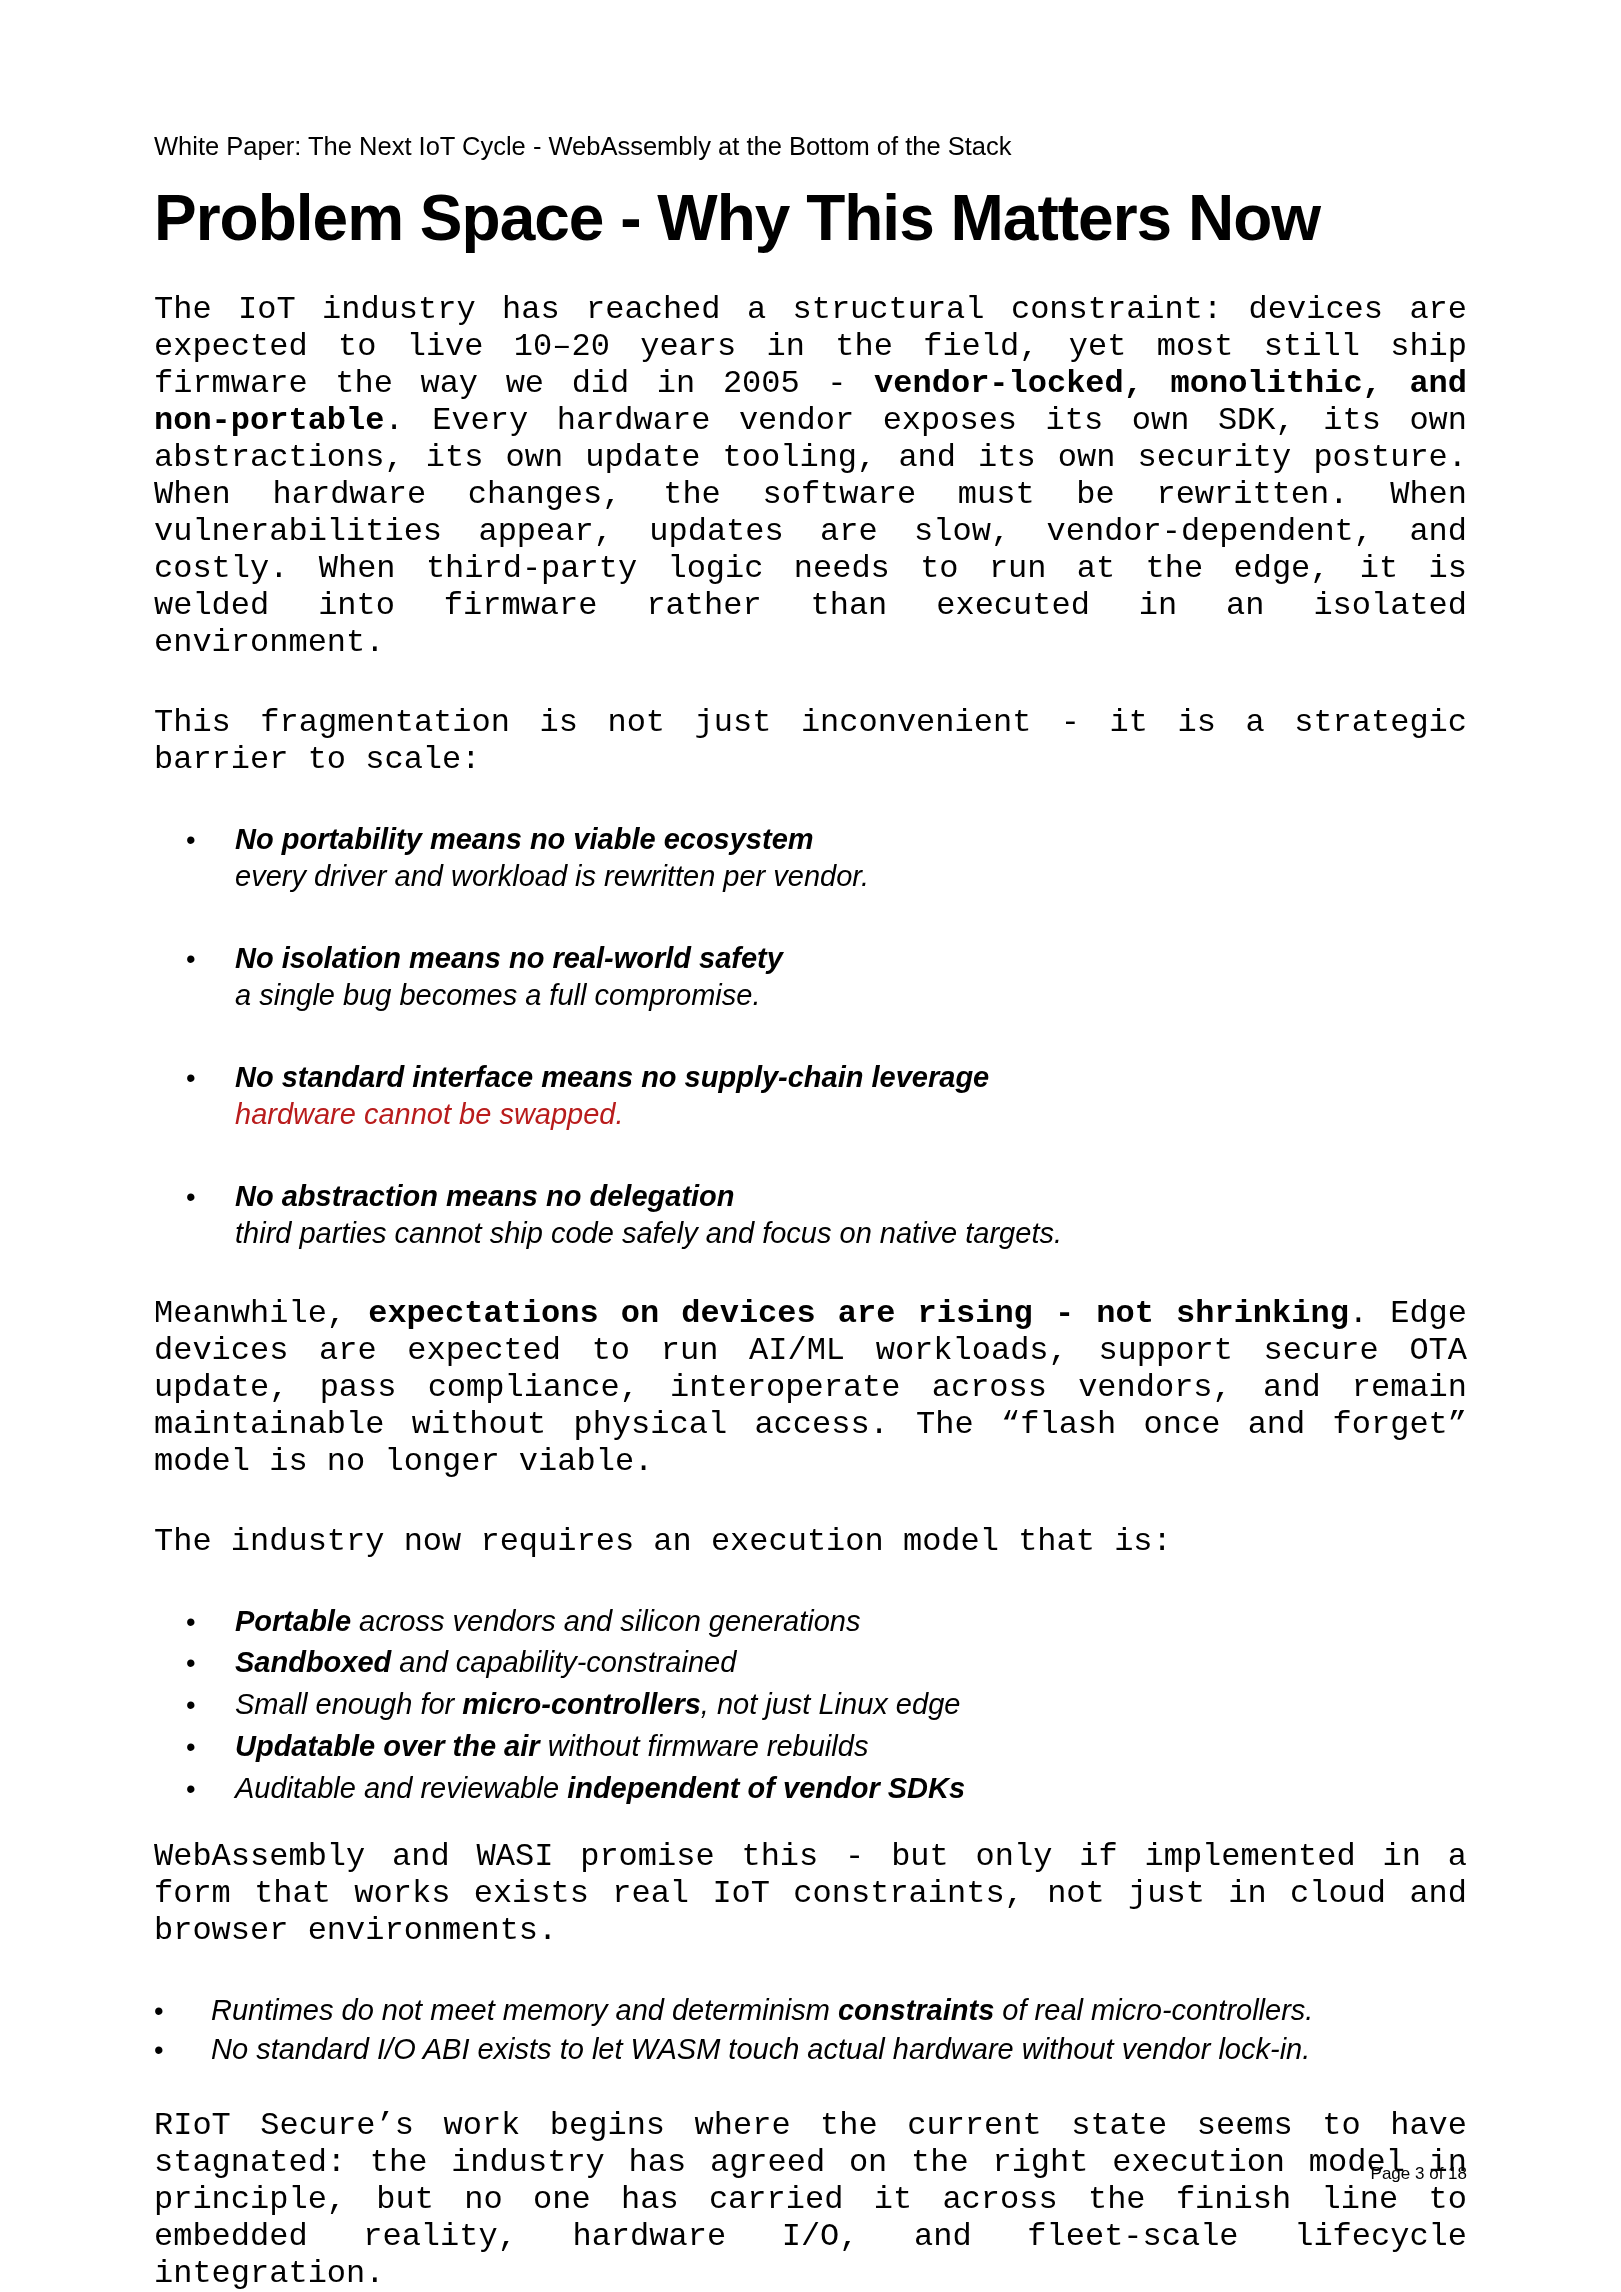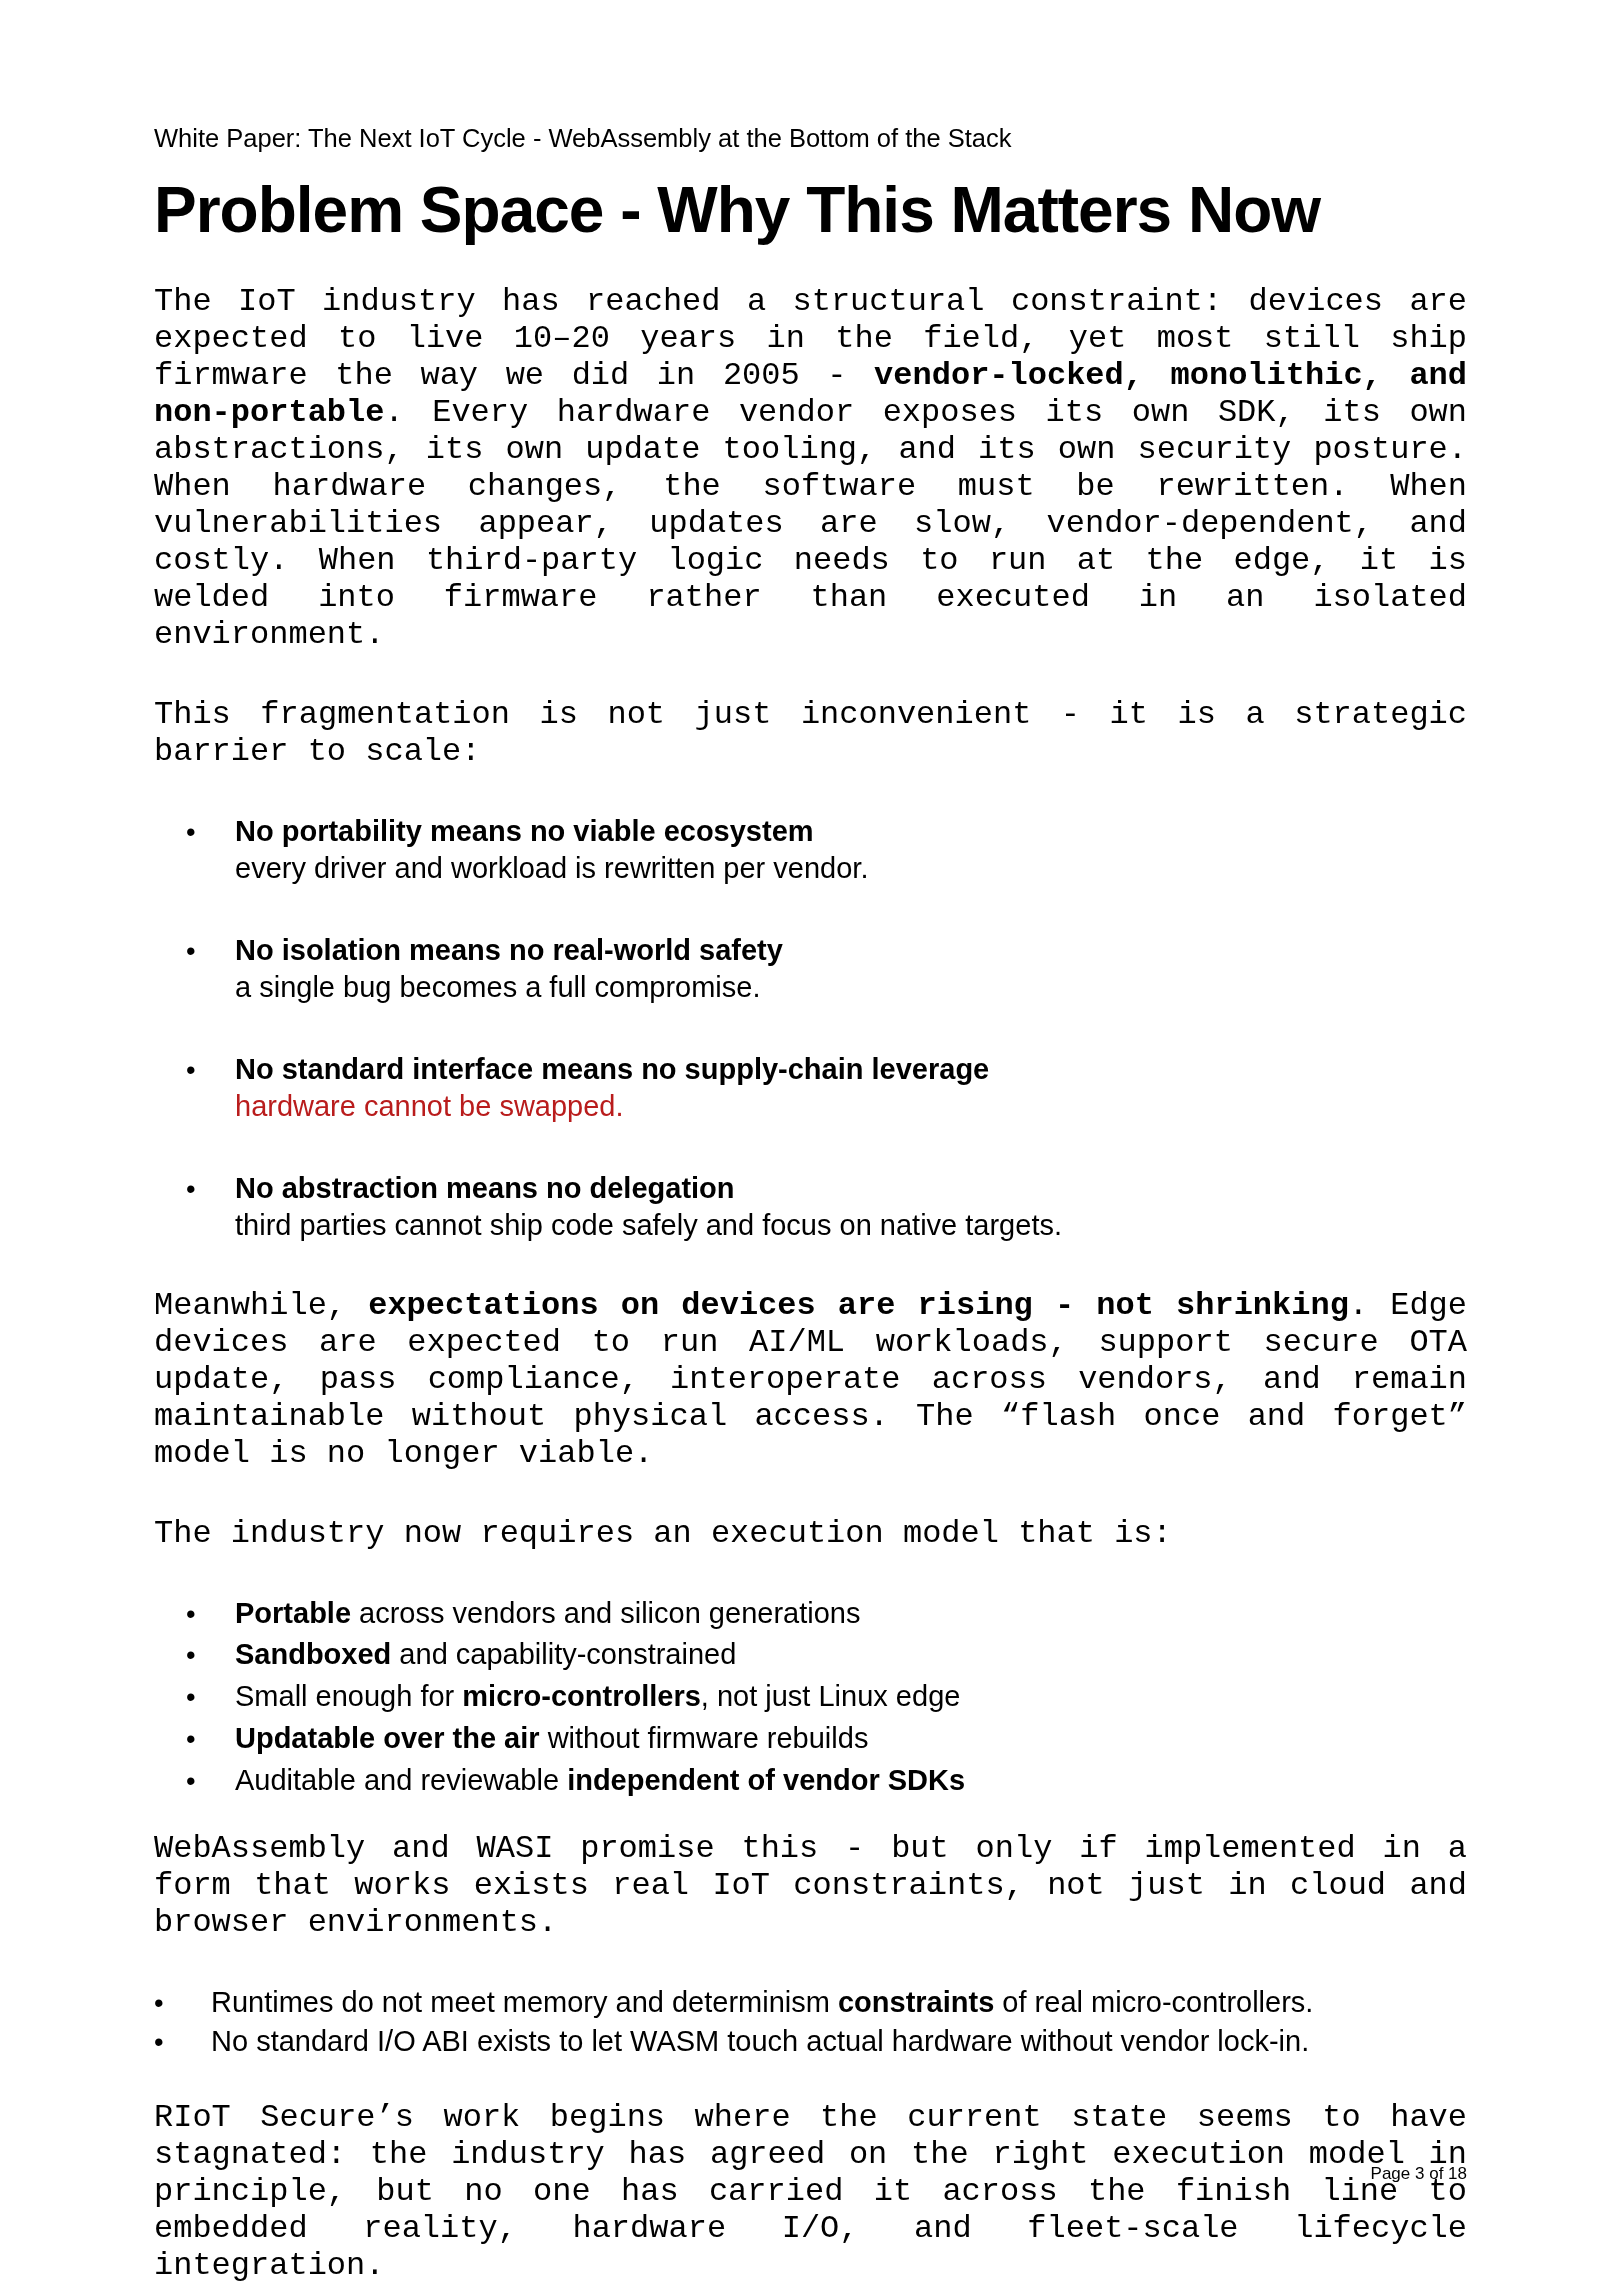--- a/index.html
+++ b/index.html
@@ -5,21 +5,21 @@
   * { margin: 0; padding: 0; box-sizing: border-box; }
   html, body { background: #ffffff; }
   .page {
     position: relative;
     width: 1621px;
     height: 2293px;
     margin: 0 auto;
     background: #ffffff;
     color: #000000;
     font-family: "Liberation Sans", "DejaVu Sans", sans-serif;
-    padding: 0 154px;
+    padding: 8px 154px;
     overflow: hidden;
   }
   .header {
     padding-top: 123px;
     font-size: 25.5px;
     line-height: 31px;
     color: #000000;
   }
   .title {
     font-size: 64px;
@@ -44,21 +44,21 @@
     flex: 0 0 49px;
     font-size: 27.4px;
   }
   .li-spaced { margin-left: 32px; }
   .li-spaced + .li-spaced { margin-top: 45px; }
   .li-tight { margin-left: 32px; }
   .li-tight + .li-tight { margin-top: 4.9px; }
   .li-flush { margin-left: 0; }
   .li-flush .bullet { flex: 0 0 57px; }
   .li-flush + .li-flush { margin-top: 2px; }
-  .li-content { flex: 1 1 auto; text-align: justify; }
+  .li-content { flex: 1 1 auto; text-align: justify; font-style: italic; }
   .muted { color: #b91c1c; }
   .conclusion { margin-bottom: 5px; }
   .footer {
     position: absolute;
     top: 2158px;
     right: 154px;
     font-size: 17px;
     line-height: 31px;
   }
 </style>

